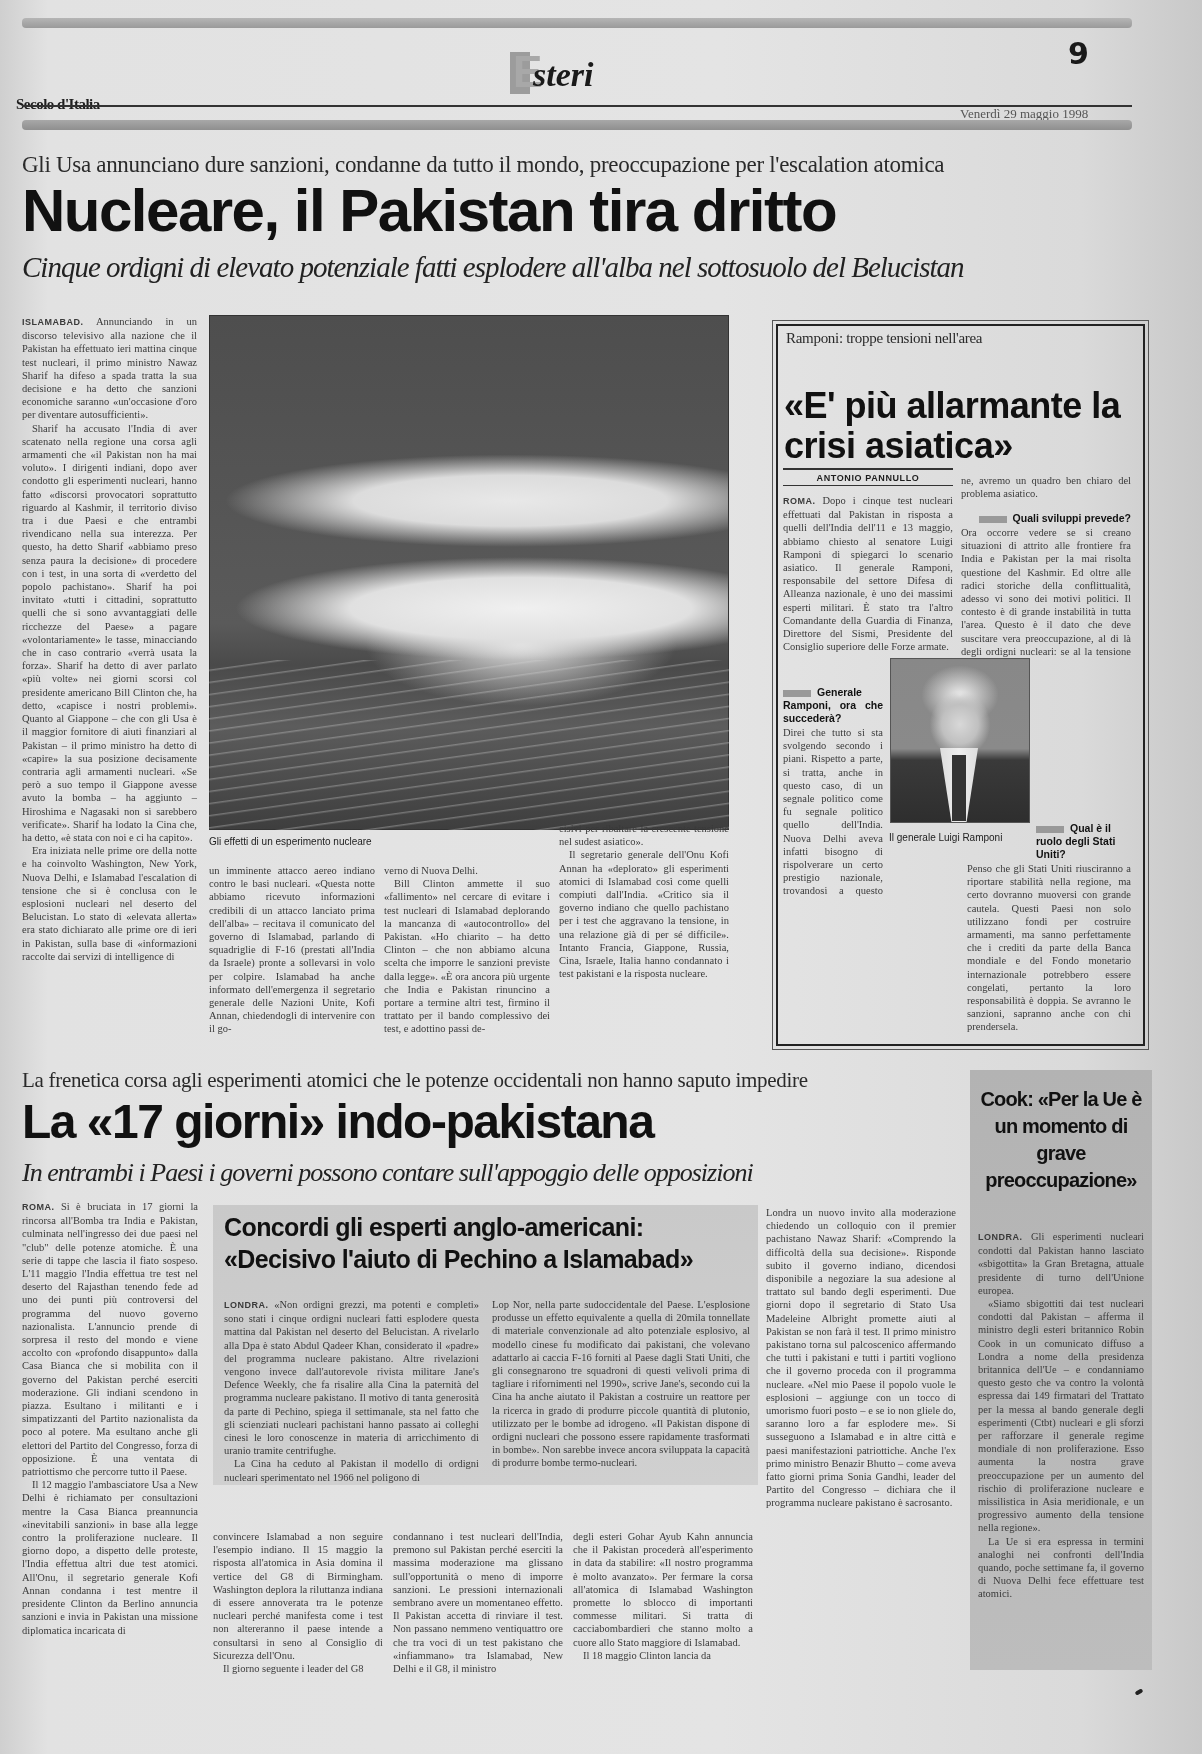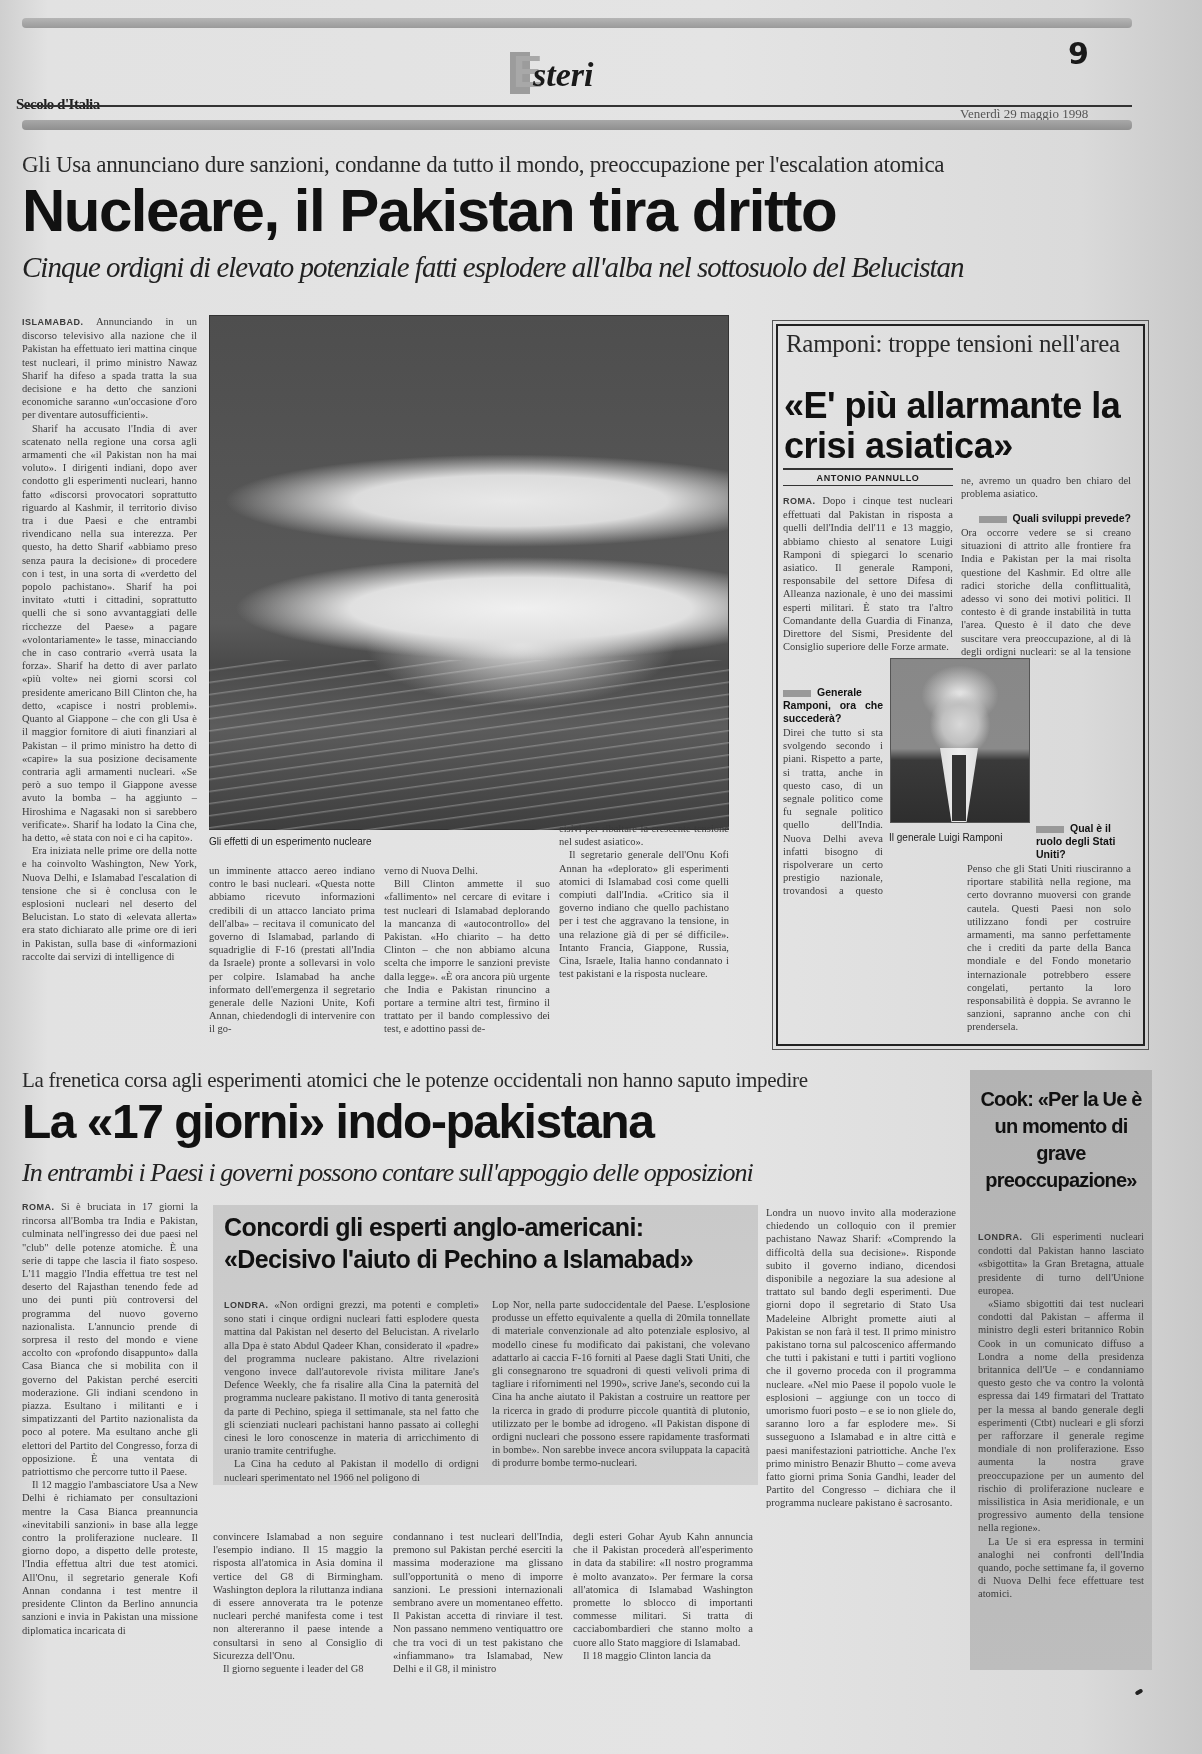--- a/index.html
+++ b/index.html
@@ -88,21 +88,21 @@
   <div class="abs col" style="left:384px;top:864px;width:166px;height:180px;">
     <p class="first">verno di Nuova Delhi.</p>
     <p>Bill Clinton ammette il suo «fallimento» nel cercare di evitare i test nucleari di Islamabad deplorando la mancanza di «autocontrollo» del Pakistan. «Ho chiarito – ha detto Clinton – che non abbiamo alcuna scelta che imporre le sanzioni previste dalla legge». «È ora ancora più urgente che India e Pakistan rinuncino a portare a termine altri test, firmino il trattato per il bando complessivo dei test, e adottino passi de-</p>
   </div>
   <div class="abs col" style="left:559px;top:822px;width:170px;height:180px;">
     <p class="first">cisivi per ribaltare la crescente tensione nel sudest asiatico».</p>
     <p>Il segretario generale dell'Onu Kofi Annan ha «deplorato» gli esperimenti atomici di Islamabad così come quelli compiuti dall'India. «Critico sia il governo indiano che quello pachistano per i test che aggravano la tensione, in una relazione già di per sé difficile». Intanto Francia, Giappone, Russia, Cina, Israele, Italia hanno condannato i test pakistani e la risposta nucleare.</p>
   </div>
 
   <div class="abs box"></div>
-  <div class="abs kicker" style="left:786px;top:330px;font-size:25px;white-space:nowrap;">Ramponi: troppe tensioni nell'area</div>
+  <div class="abs kicker" style="left:786px;top:330px;font-size:15px;white-space:nowrap;">Ramponi: troppe tensioni nell'area</div>
   <div class="abs headline" style="left:784px;top:358px;width:360px;font-size:36px;line-height:40px;letter-spacing:-0.5px;margin-top:28px;">«E' più allarmante la crisi asiatica»</div>
   <div class="abs byline">ANTONIO PANNULLO</div>
 
   <div class="abs col" style="left:783px;top:494px;width:170px;height:172px;">
     <p class="first"><span class="dateline">ROMA.</span> <span>Dopo i cinque test nucleari effettuati dal Pakistan in risposta a quelli dell'India dell'11 e 13 maggio, abbiamo chiesto al senatore Luigi Ramponi di spiegarci lo scenario asiatico. Il generale Ramponi, responsabile del settore Difesa di Alleanza nazionale, è uno dei massimi esperti militari. È stato tra l'altro Comandante della Guardia di Finanza, Direttore del Sismi, Presidente del Consiglio superiore delle Forze armate.</span></p>
   </div>
 
   <div class="abs qhead" style="left:783px;top:686px;width:100px;text-align:justify;"><span class="qbar"></span><span>Generale Ramponi, ora che succederà?</span></div>
   <div class="abs col" style="left:783px;top:726px;width:100px;height:170px;">
     <p class="first">Direi che tutto si sta svolgendo secondo i piani. Rispetto a parte, si tratta, anche in questo caso, di un segnale politico come fu segnale politico quello dell'India. Nuova Delhi aveva infatti bisogno di rispolverare un certo prestigio nazionale, trovandosi a questo punto molto isolata, essendo decaduto il patto con l'Urss, che aveva sin dal 1971. l'India si è trovata ad avere dei vicini piuttosto scomodi: la Cina, la quale appoggia il Nepal, il Bangladesh e appunto il Pakistan. Se a ciò aggiungiamo le profonde ragioni storiche di inimicizia con Islamabad, e il fatto che la situazione economica preoccupante induce forse i governi a distrarre l'attenzio-</p>

